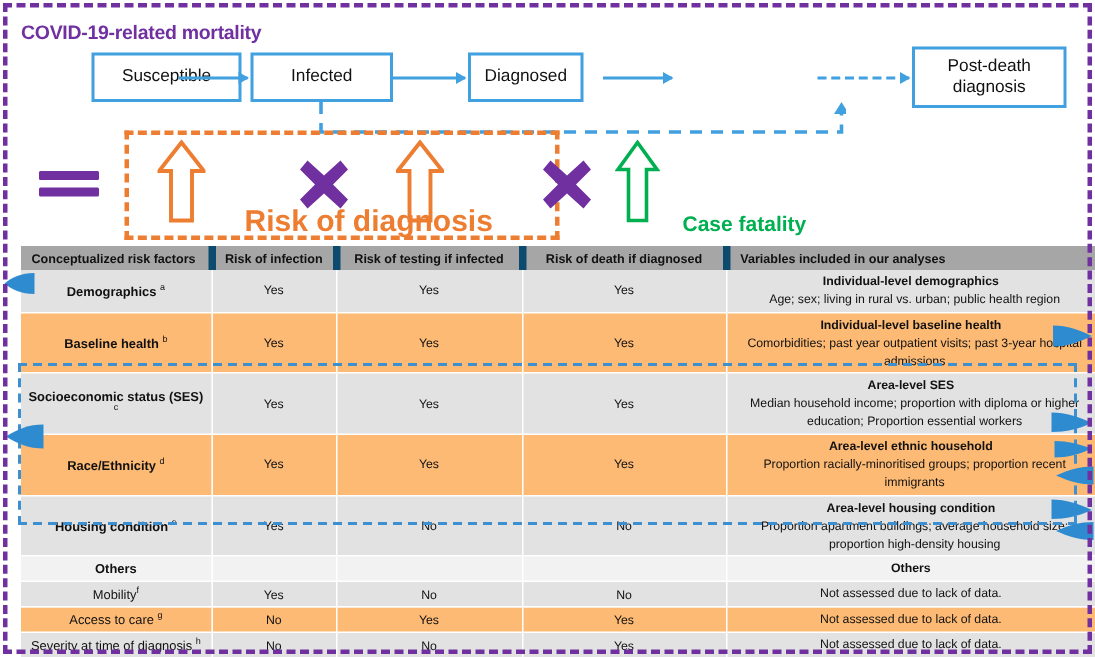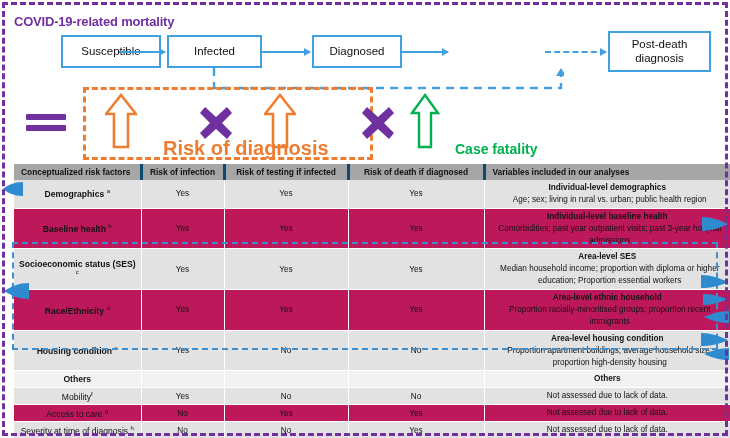--- a/index.html
+++ b/index.html
@@ -45,21 +45,21 @@
     align-items: center;
     justify-content: center;
     text-align: center;
     font-size: 11.5px;
     color: #111;
     line-height: 1.15;
     height: 33px;
   }
   #box-susceptible { left: 19px;  top: 35px; width: 100px; margin-left: 42px; }
   #box-infected    { left: 167px; top: 35px; width: 95px;  }
-  #box-diagnosed   { left: 312px; top: 35px; width: 90px;  }
+  #box-diagnosed   { left: 312px; top: 35px; width: 77px;  }
   #box-death       { left: 450px; top: 35px; width: 95px;  }
   #box-postdeath   { left: 608px; top: 31px; width: 103px; height: 41px; }
 
   .flow-arrow { position: absolute; height: 2px; background: #41A0E0; top: 50.5px; }
   .flow-arrow::after {
     content: "";
     position: absolute;
     right: -1px; top: -3px;
     border-left: 7px solid #41A0E0;
     border-top: 4px solid transparent;
@@ -133,36 +133,36 @@
   #risk-table col.c4 { width: 136px; }
   #risk-table col.c5 { width: 246px; }
 
   #risk-table th {
     background: #A6A6A6;
     font-size: 8.4px;
     font-weight: bold;
     color: #111;
     text-align: center;
     padding: 3px 4px;
-    border-right: 3px solid #0c4a6e;
+    border-right: 5px solid #0c4a6e;
     height: 15px;
   }
   #risk-table th.left { text-align: left; padding-left: 7px; }
   #risk-table th:last-child { border-right: none; }
 
   #risk-table td {
     border-right: 1px solid #ffffff;
     border-bottom: 1px solid #ffffff;
     padding: 2px 4px;
     text-align: center;
     vertical-align: middle;
   }
   #risk-table td:last-child { border-right: none; }
   #risk-table tr.shade td { background: #E2E2E2; }
-  #risk-table tr.plain td { background: #be185d; }
+  #risk-table tr.plain td { background: #fdba74; }
 
   td.factor {
     text-align: left;
     padding-left: 7px;
     font-weight: bold;
     font-size: 8.6px;
   }
   td.vars { text-align: left; padding-left: 7px; line-height: 1.45; }
   td.vars .vhead { font-weight: bold; display: block; }
   td.vars .vbody { display: block; padding-left: 5px; }

